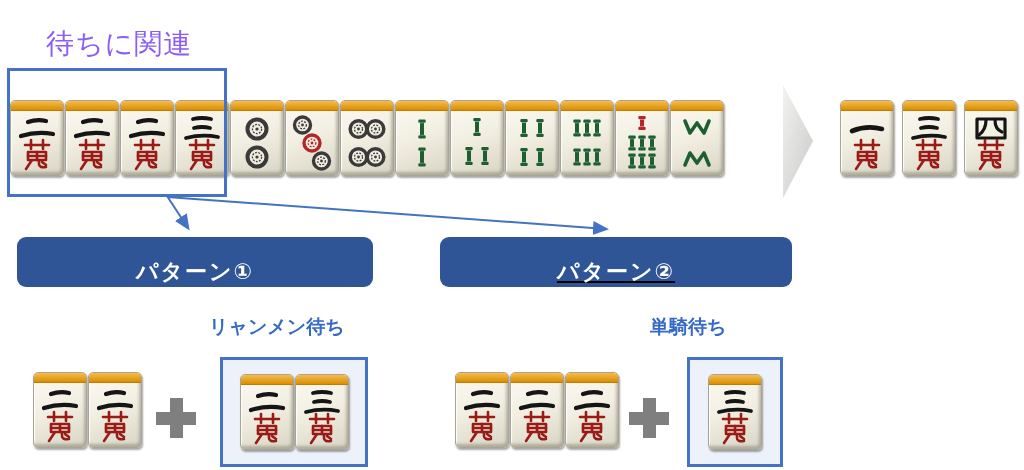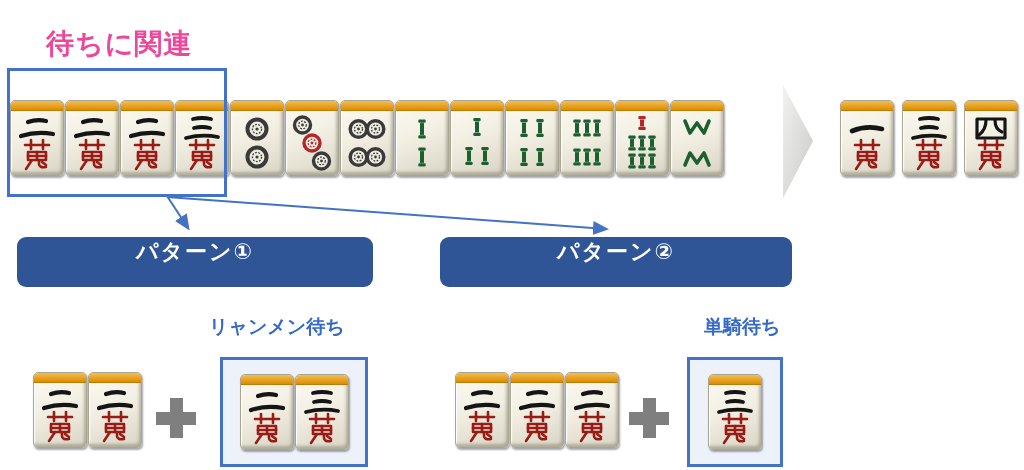--- a/index.html
+++ b/index.html
@@ -2,40 +2,40 @@
 <html><head>
 <meta charset="utf-8">
 <style>
   html,body{margin:0;padding:0;background:#ffffff;}
   .canvas{
     position:relative;width:1024px;height:470px;background:#ffffff;overflow:hidden;
     font-family:"Liberation Sans","DejaVu Sans",sans-serif;
   }
   
   .top-label{
-    position:absolute;left:46px;top:25px;font-size:28px;font-weight:bold;
-    color:#ec4899;letter-spacing:1px;white-space:nowrap;
+    position:absolute;left:46px;top:25px;font-size:28px;font-weight:normal;
+    color:#8b5cf6;letter-spacing:1px;white-space:nowrap;
   }
   .wait-label{
     position:absolute;font-size:19px;font-weight:bold;color:#3569C6;white-space:nowrap;
   }
   .wl1{left:209px;top:314px;}
-  .wl2{left:704px;top:314px;}
+  .wl2{left:650px;top:314px;}
   
   .hl-rect{
     position:absolute;left:7px;top:68px;width:220px;height:129px;
     border:3px solid #4472C4;box-sizing:border-box;z-index:4;
   }
   
   .banner{
     position:absolute;top:237px;height:50px;background:#2F5597;border-radius:9px;
-    display:flex;align-items:flex-start;justify-content:center;z-index:2;
+    display:flex;align-items:flex-end;justify-content:center;z-index:2;
   }
   .b1{left:17px;width:356px;}
-  .b2{left:440px;width:352px;}
+  .b2{left:440px;width:352px;text-decoration:underline;}
   .banner span{color:#FFFFFF;font-size:22px;font-weight:bold;letter-spacing:2px;}
   
   .tile-row{position:absolute;display:flex;gap:1px;}
   .hand{left:10px;top:100px;}
   .result{left:840px;top:100px;gap:8px;}
   .g1{left:33px;top:372px;}
   .g2{left:455px;top:372px;}
   
   .tile{
     width:54px;height:76px;position:relative;border-radius:5px;box-sizing:border-box;

